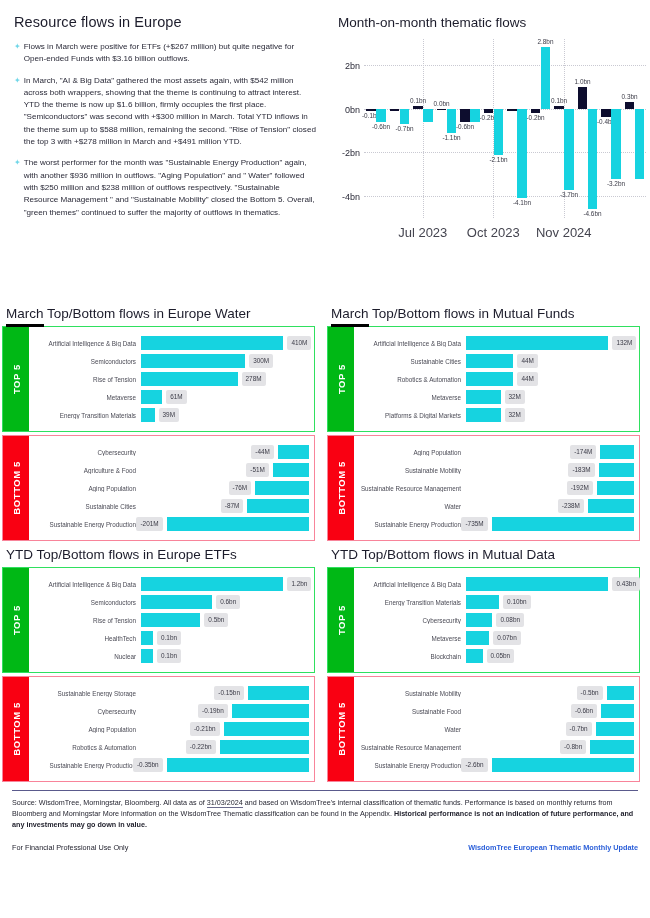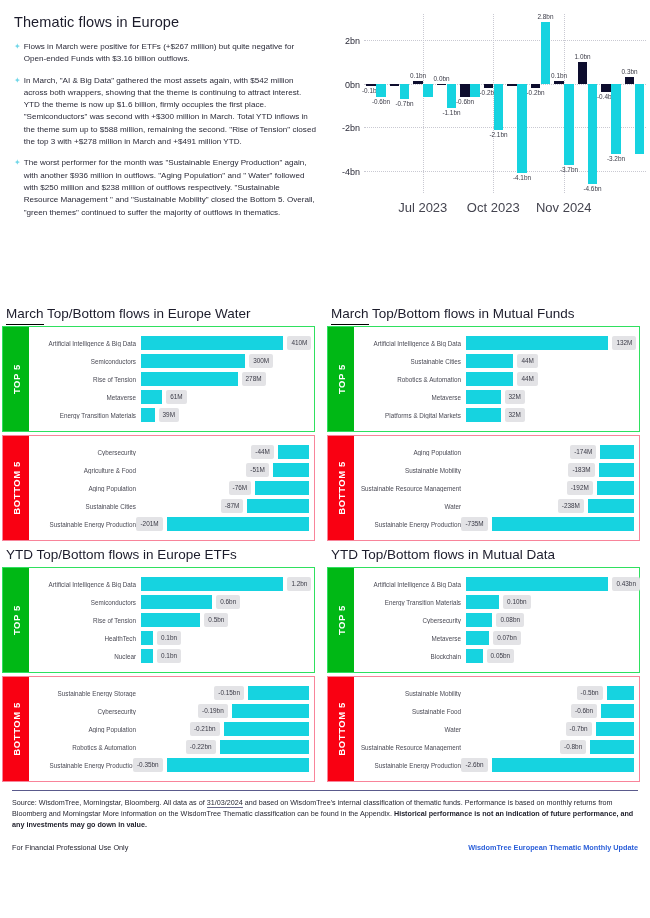--- a/index.html
+++ b/index.html
@@ -70,21 +70,21 @@
   }
 
   
   .panels { width: 650px; }
   .panel-row { display: flex; width: 650px; }
   .panel { width: 325px; padding: 0 10px 0 2px; }
   h3.panel-title {
     font-size: 13.5px; font-weight: 400; color: #1c1c2b;
     margin: 6px 0 5px 4px;
   }
-  h3.panel-title .u { border-bottom: 1px solid #000000; padding-bottom: 3px; }
+  h3.panel-title .u { border-bottom: 3px solid #000000; padding-bottom: 3px; }
 
   .box { display: flex; width: 100%; }
   .box-top { border: 1.3px solid #2fe05f; margin-bottom: 3px; }
   .box-bot { border: 1.3px solid #f8849a; }
   .tagcol {
     width: 26px; flex: 0 0 26px; display: flex;
     align-items: center; justify-content: center;
   }
   .tag-top { background: #00b815; }
   .tag-bot { background: #f90012; }
@@ -121,38 +121,39 @@
   .foot-right { color: #2b5fd9; font-weight: bold; }
 </style>
 </head>
 <body>
 
 <div class="page">
 
   <div class="top-row">
 
     <div class="top-left">
-      <h1 class="section-title">Thematic flows in Europe</h1>
+      <h1 class="section-title">Resource flows in Europe</h1>
       <div class="bullet-list">
         <div class="bullet">
           <span class="plus">✦</span>
           <span class="btext">Flows in March were positive for ETFs (+$267 million) but quite negative for Open-ended Funds with $3.16 billion outflows.</span>
         </div>
         <div class="bullet">
           <span class="plus">✦</span>
           <span class="btext">In March, "AI &amp; Big Data" gathered the most assets again, with $542 million across both wrappers, showing that the theme is continuing to attract interest. YTD the theme is now up $1.6 billion, firmly occupies the first place. "Semiconductors" was second with +$300 million in March. Total YTD inflows in the theme sum up to $588 million, remaining the second. "Rise of Tension" closed the top 3 with +$278 million in March and +$491 million YTD.</span>
         </div>
         <div class="bullet">
           <span class="plus">✦</span>
           <span class="btext">The worst performer for the month was "Sustainable Energy Production" again, with another $936 million in outflows. "Aging Population" and " Water" followed with $250 million and $238 million of outflows respectively. "Sustainable Resource Management " and "Sustainable Mobility" closed the Bottom 5. Overall, "green themes" continued to suffer the majority of outflows in thematics.</span>
         </div>
       </div>
     </div>
 
     <div class="top-right">
+      <h2 class="chart-title">Month-on-month thematic flows</h2>
       <div class="chart-area">
         <div class="chart-plot" id="plot">
             <div class="gridline" style="top: 21.875px;">
               <span class="ytick">2bn</span>
             </div>
             <div class="gridline" style="top: 65.625px;">
               <span class="ytick">0bn</span>
             </div>
             <div class="gridline" style="top: 109.375px;">
               <span class="ytick">-2bn</span>

